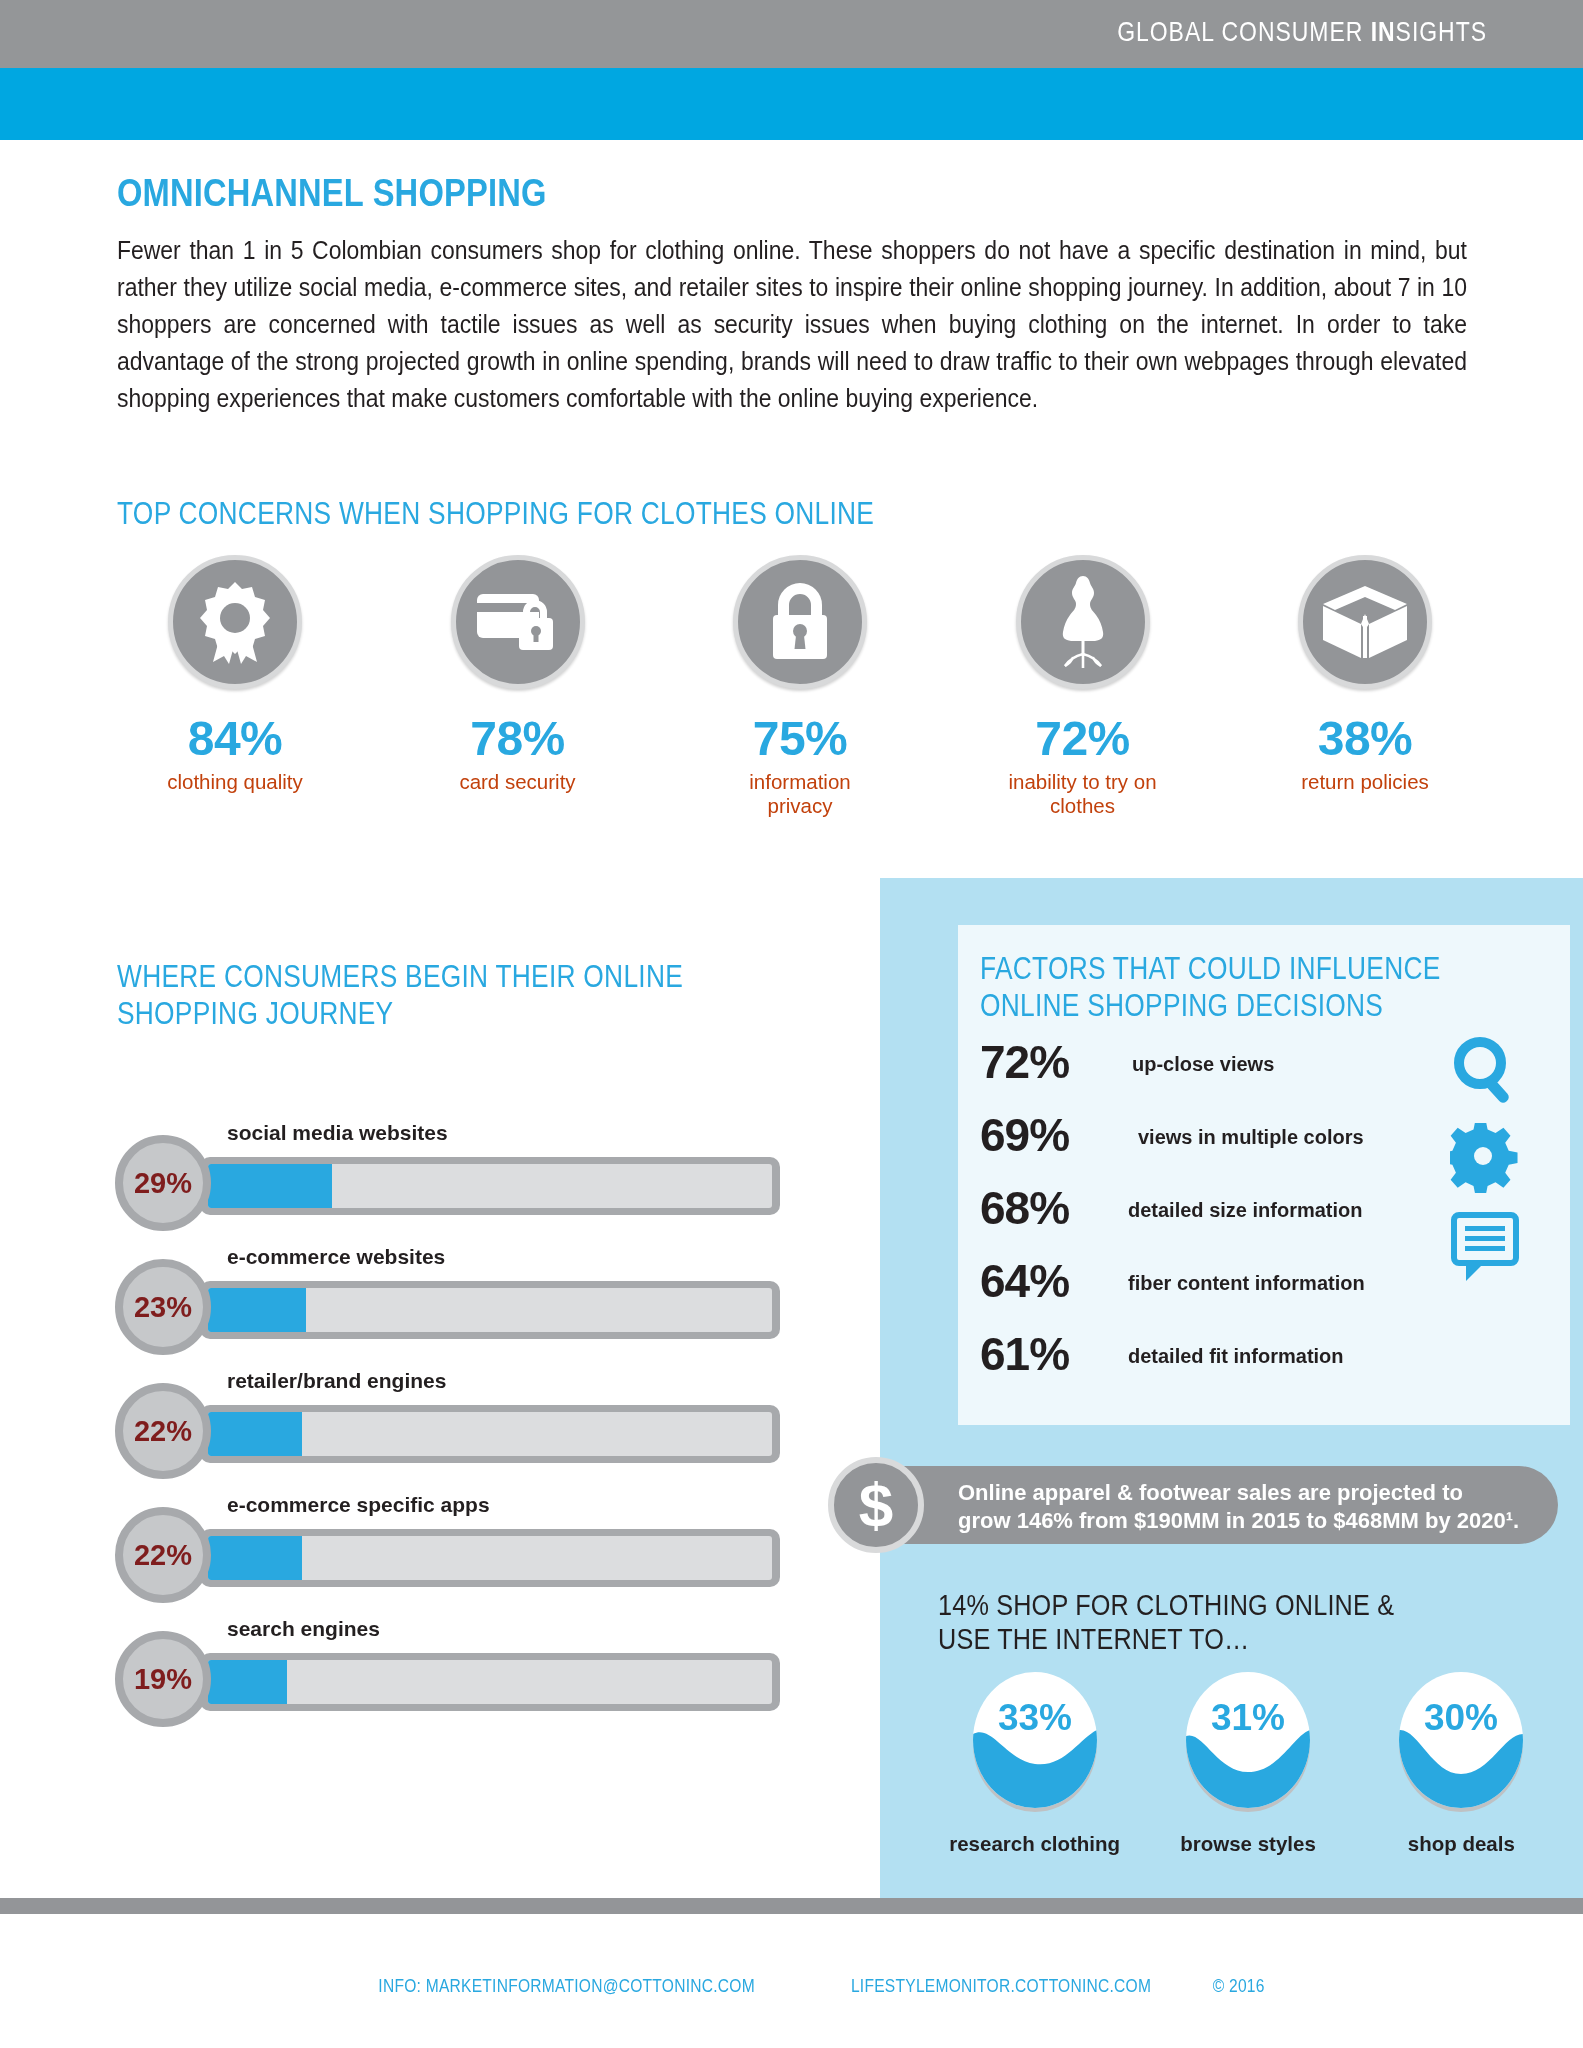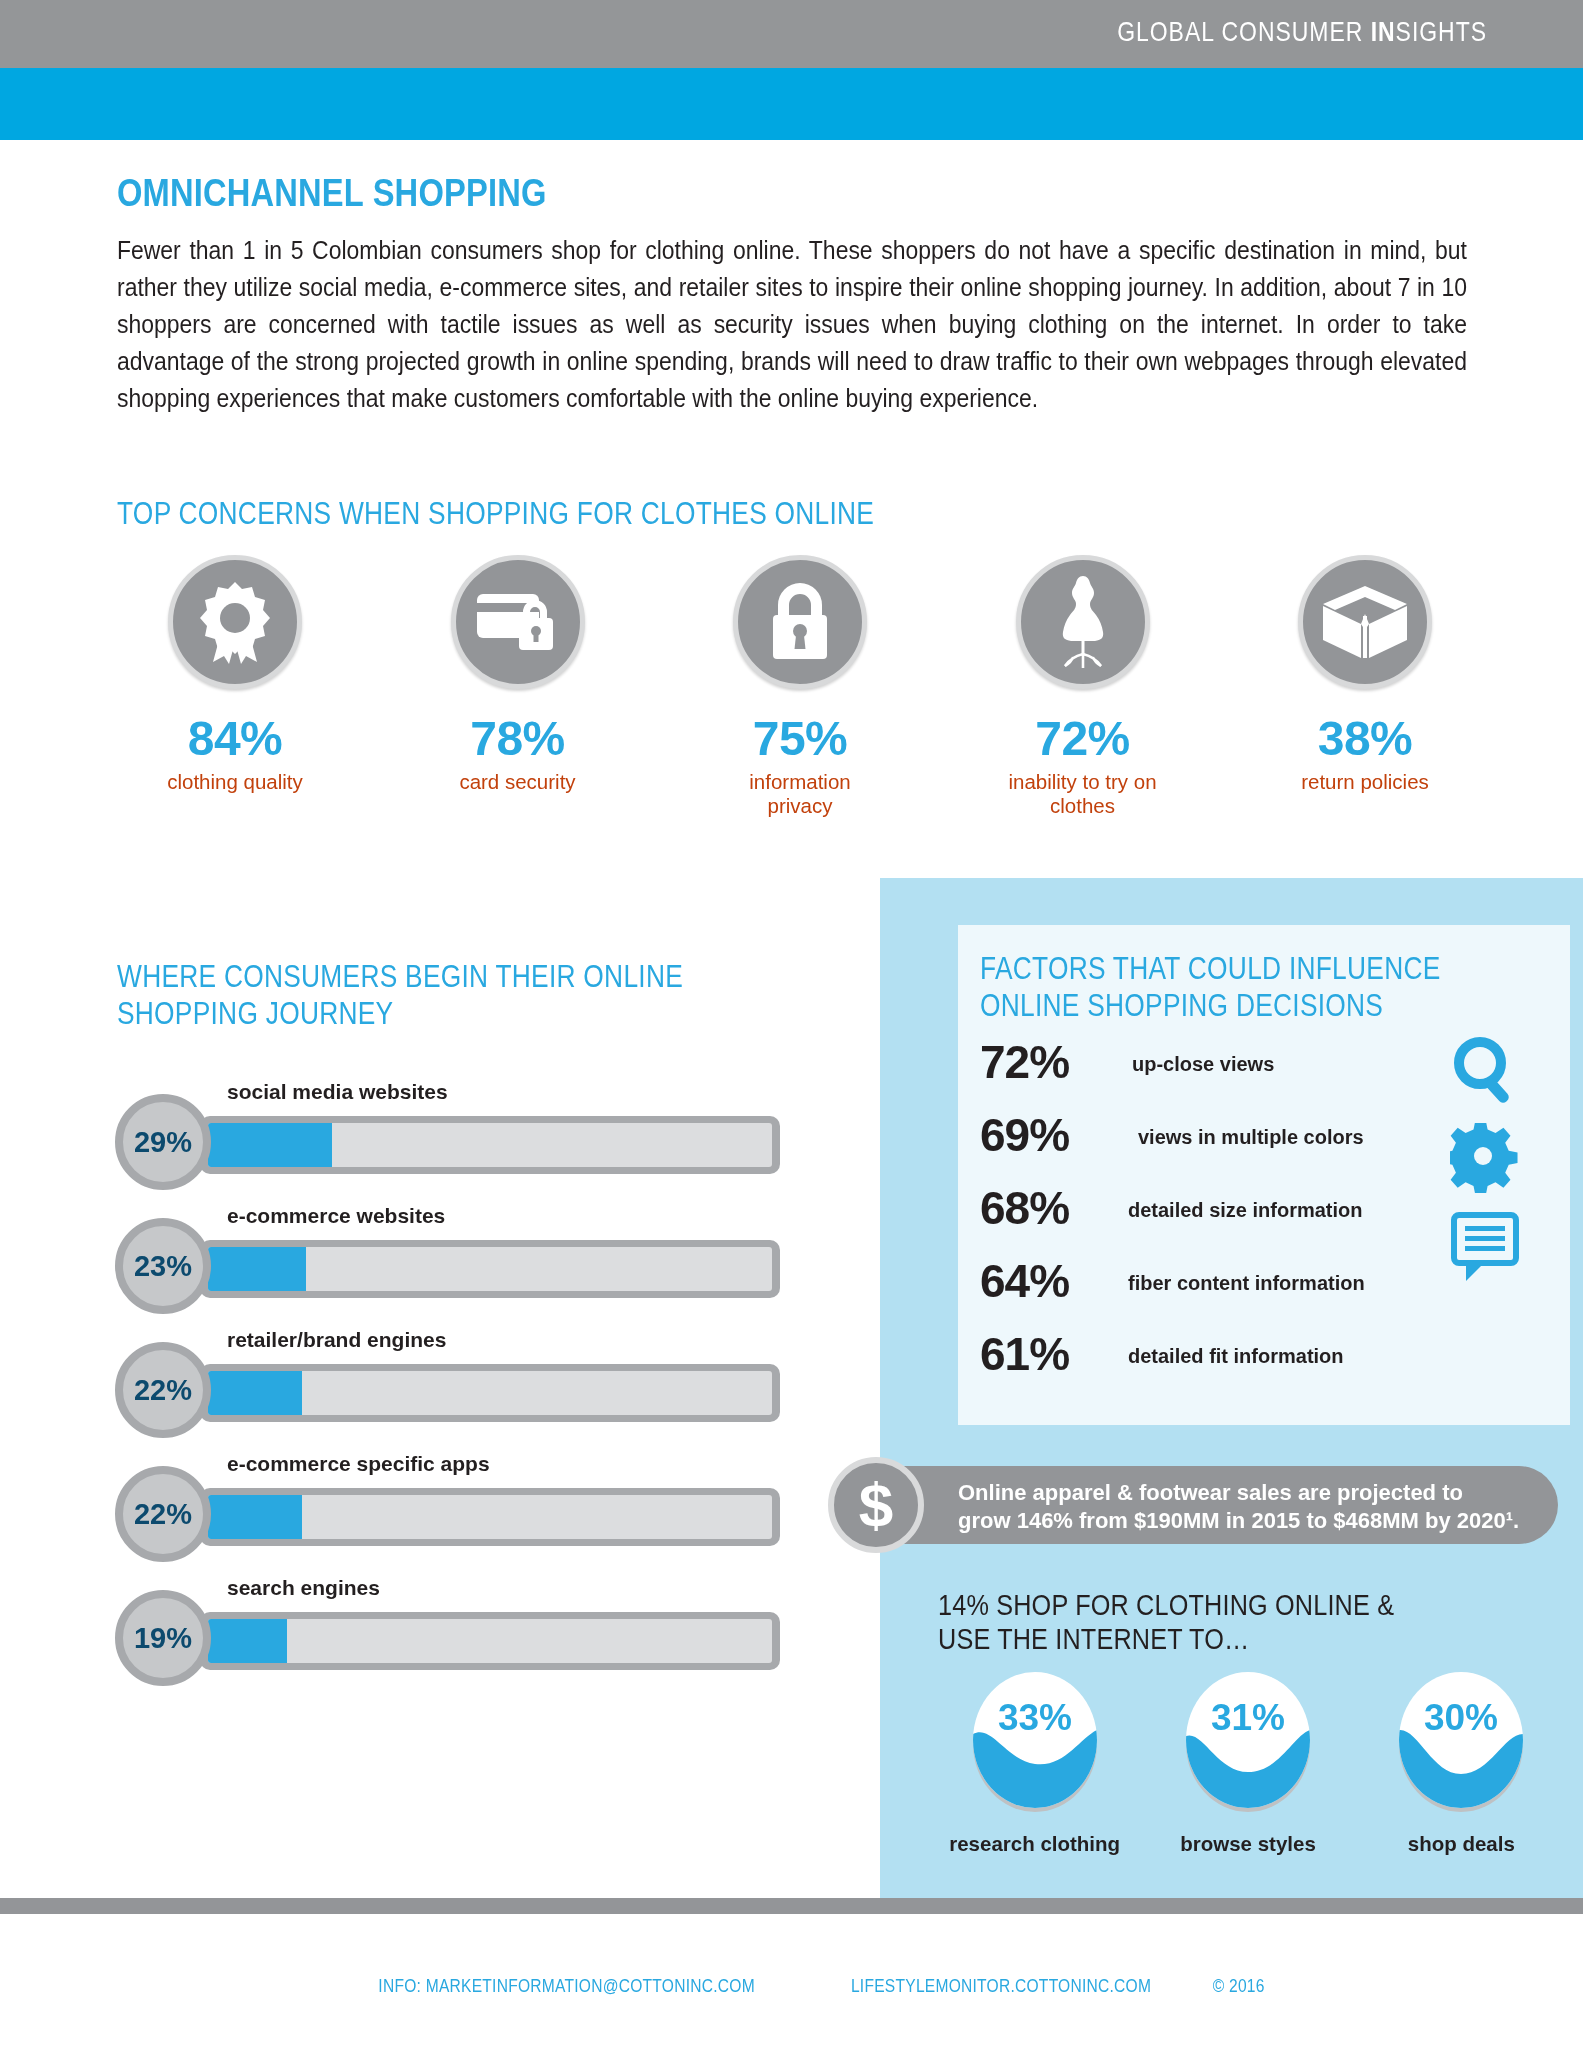--- a/index.html
+++ b/index.html
@@ -129,29 +129,29 @@
     position:absolute; left:30px; top:790px; width:640px; height:190px;
     display:flex; justify-content:space-around; align-items:flex-start;
   }
   .wave-item { width:180px; text-align:center;margin-left:36px; }
   .wave-label {
     margin-top:10px; color:#231f20; font-size:20.5px; font-weight:700;
   }
 
   
   #journey-head { position:absolute; left:117px; top:958px; }
-  .bars { position:absolute; left:115px; top:1072px; width:680px; }
+  .bars { position:absolute; left:115px; top:1113px; width:680px; }
   .bar-row { position:relative; height:124px; }
   .bar-knob {
     position:absolute; left:0; top:22px; width:96px; height:96px;
     border-radius:50%; background:#c6c8ca; border:8px solid #a7a9ac;
     display:flex; align-items:center; justify-content:center;
     z-index:3;
   }
-  .bar-knob span { color:#0c4a6e; font-size:29px; font-weight:700; }
+  .bar-knob span { color:#7f1d1d; font-size:29px; font-weight:700; }
   .bar-track-outer {
     position:absolute; left:85px; top:44px; width:580px; height:58px;
     background:#a7a9ac; border-radius:10px; padding:7px 8px;
     z-index:2;
   }
   .bar-track-inner {
     width:100%; height:100%; background:#dcdddf; border-radius:3px;
     overflow:hidden;
   }
   .bar-fill { height:100%; background:#29a8e0; }

